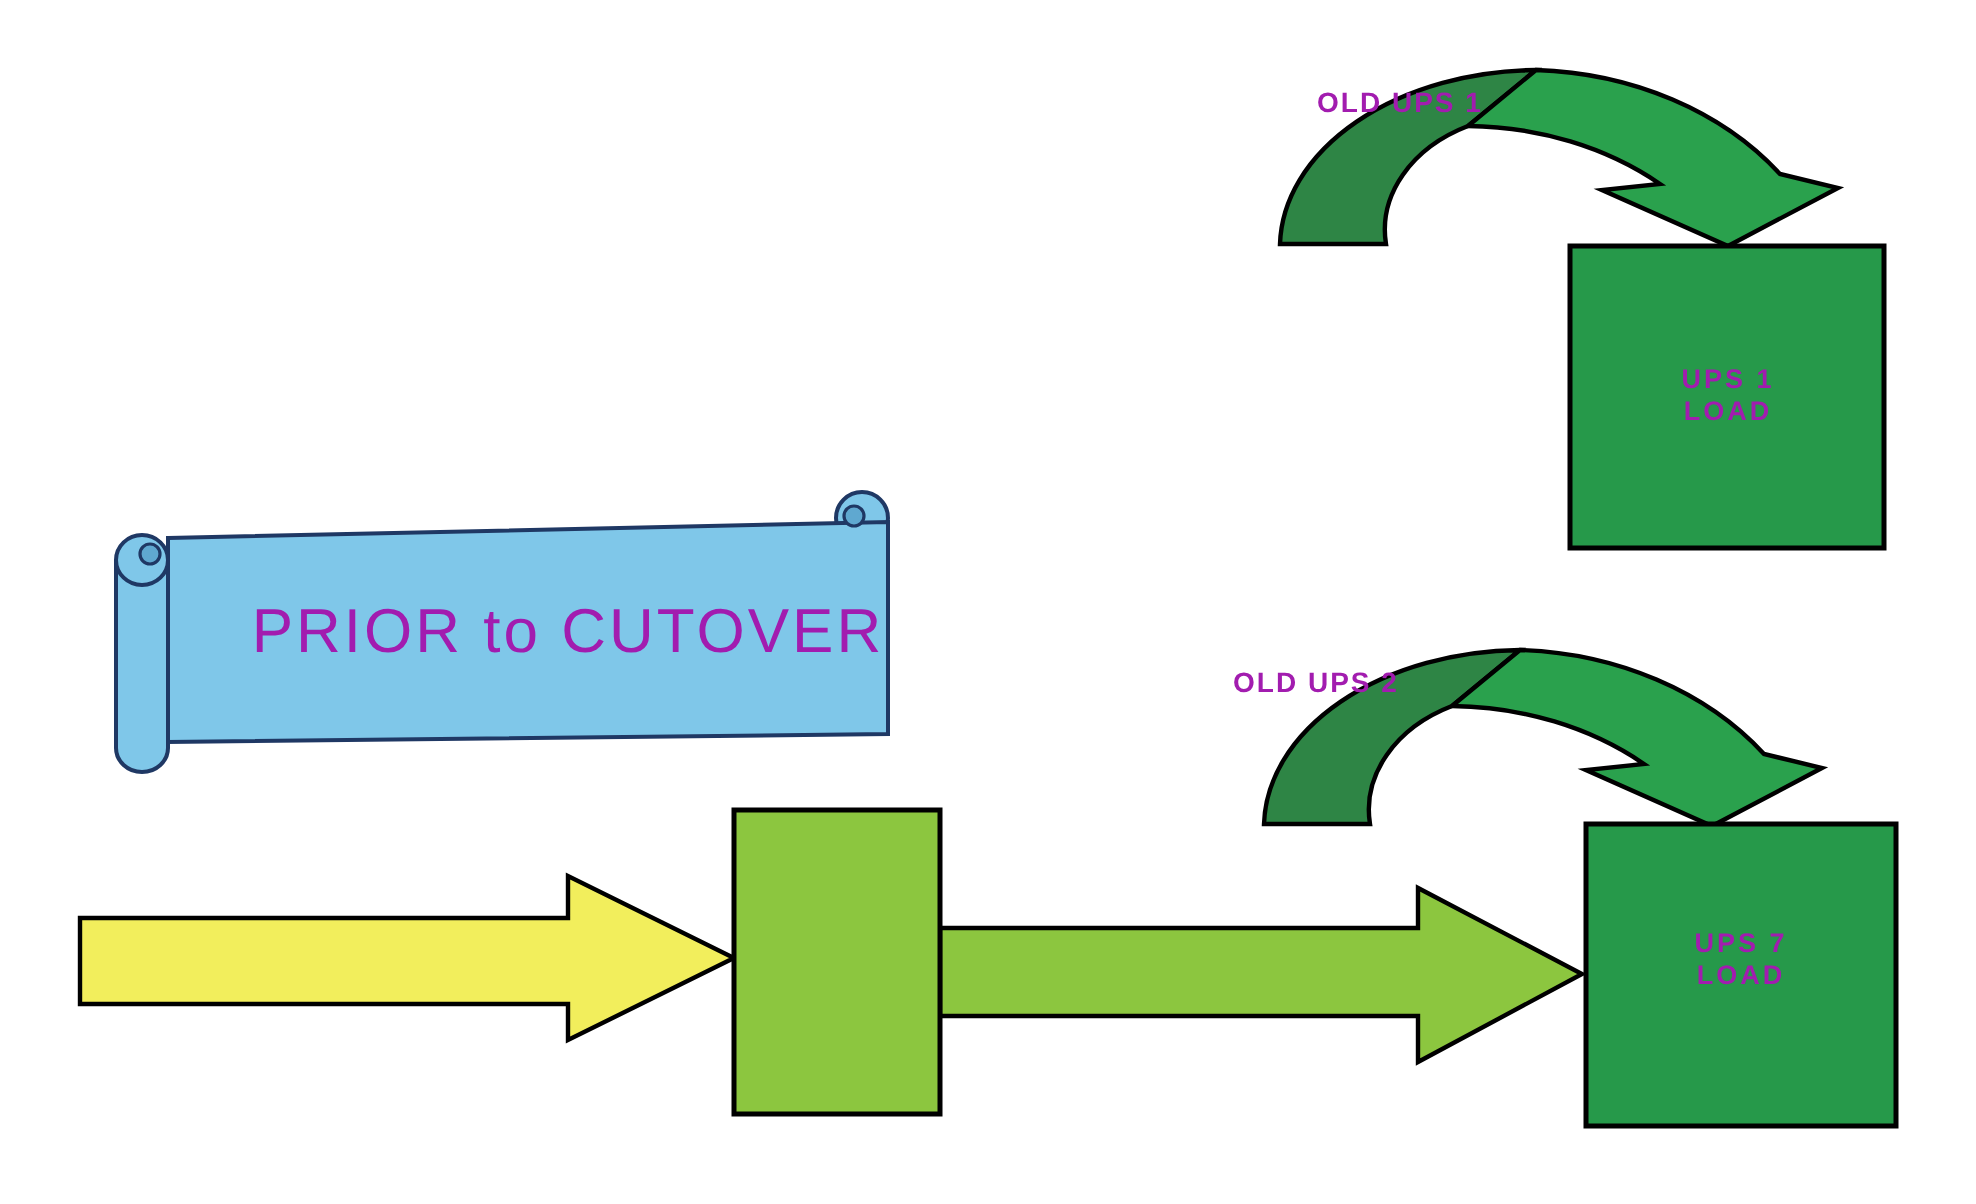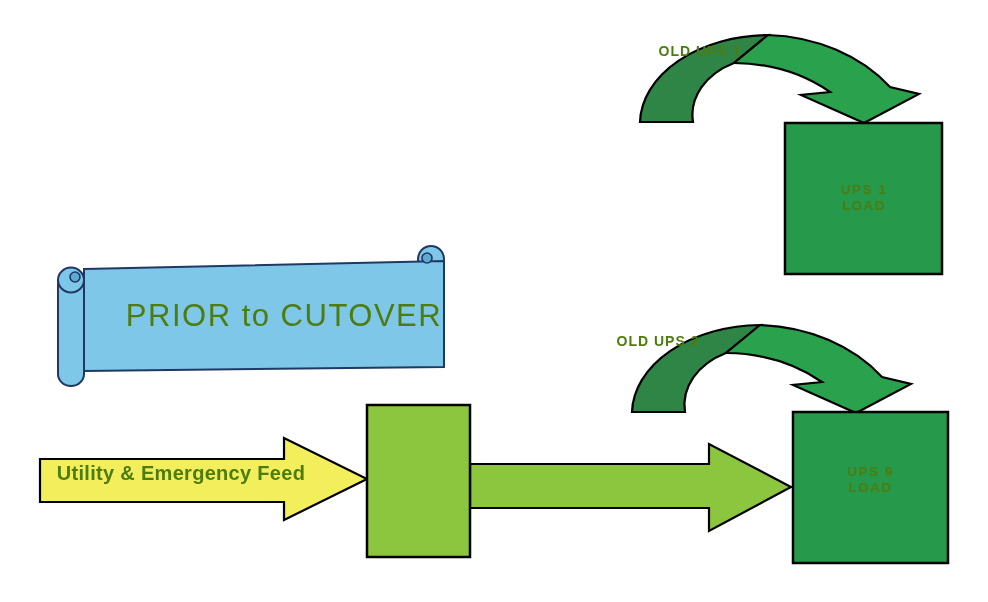--- a/index.html
+++ b/index.html
@@ -3,21 +3,21 @@
 <meta charset="utf-8">
 <style>
   html,body{margin:0;padding:0;background:#ffffff;}
   .stage{
     position:relative;width:988px;height:602px;background:#ffffff;overflow:hidden;
     font-family:"Liberation Sans",sans-serif;color:#000;
   }
   .stage svg{position:absolute;left:0;top:0;}
   .label{
     position:absolute;display:flex;align-items:center;justify-content:center;
-    text-align:center;white-space:pre-line;color:#4d7c0f;pointer-events:none;
+    text-align:center;white-space:pre-line;color:#a21caf;pointer-events:none;
   }
   .banner-label{
     left:84px;top:264px;width:360px;height:104px;
     font-size:31px;letter-spacing:1.5px;font-weight:400;padding-left:20px;
   }
   .feed-label{
     left:40px;top:456px;width:282px;height:34px;
     font-size:20px;font-weight:bold;letter-spacing:0.3px;white-space:nowrap;
   }
   .newups-label{
@@ -67,26 +67,25 @@
       <path d="M 84,269 L 444,261 L 444,367 L 84,371 Z" fill="#7FC7E9" stroke="#1F3864" stroke-width="2"></path>
       <circle cx="427" cy="258" r="5" fill="#5FA8D0" stroke="#1F3864" stroke-width="1.6"></circle>
       <path d="M 58,281 L 58,374 A 13,12 0 0 0 84,374 L 84,281 Z" fill="#7FC7E9" stroke="#1F3864" stroke-width="2"></path>
       <ellipse cx="71" cy="280" rx="13" ry="12.5" fill="#7FC7E9" stroke="#1F3864" stroke-width="2"></ellipse>
       <circle cx="75" cy="277" r="5" fill="#5FA8D0" stroke="#1F3864" stroke-width="1.6"></circle>
     </g>
   </svg>
 
   <div class="label banner-label">PRIOR to CUTOVER</div>
 
-  <div class="label feed-label">Utility &amp; Emergency Feed</div>
 
 
   <div class="label oldups-label oldups1-label">OLD UPS 1</div>
 
   <div class="label oldups-label oldups2-label">OLD UPS 2</div>
 
   <div class="label load-label ups1-label">UPS 1
 LOAD</div>
 
-  <div class="label load-label ups2-label">UPS 9
+  <div class="label load-label ups2-label">UPS 7
 LOAD</div>
 
 </div>
 
 </body></html>

